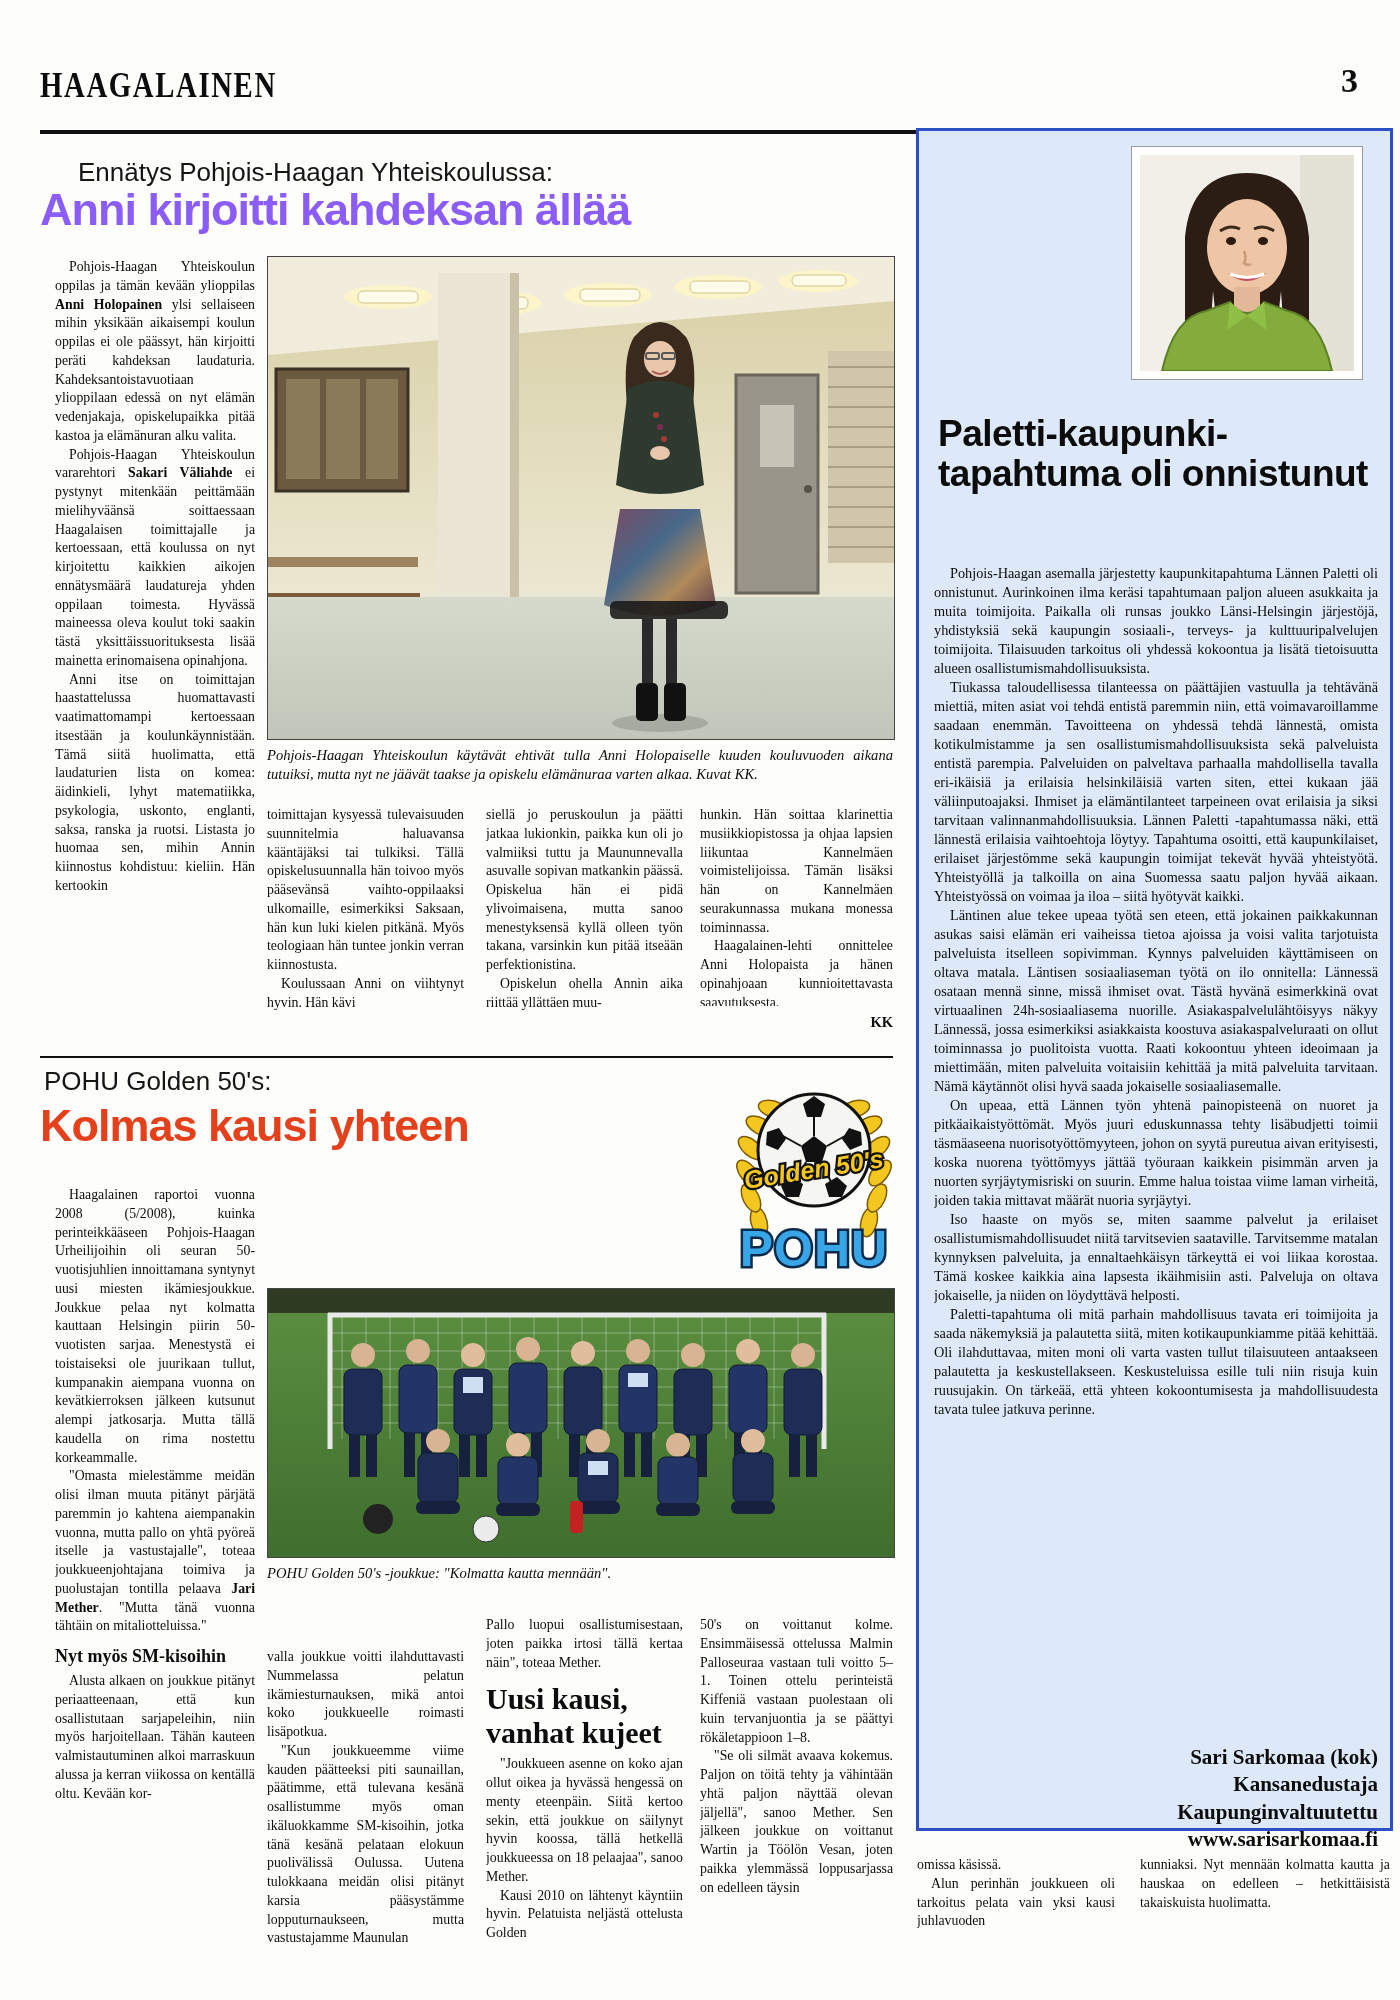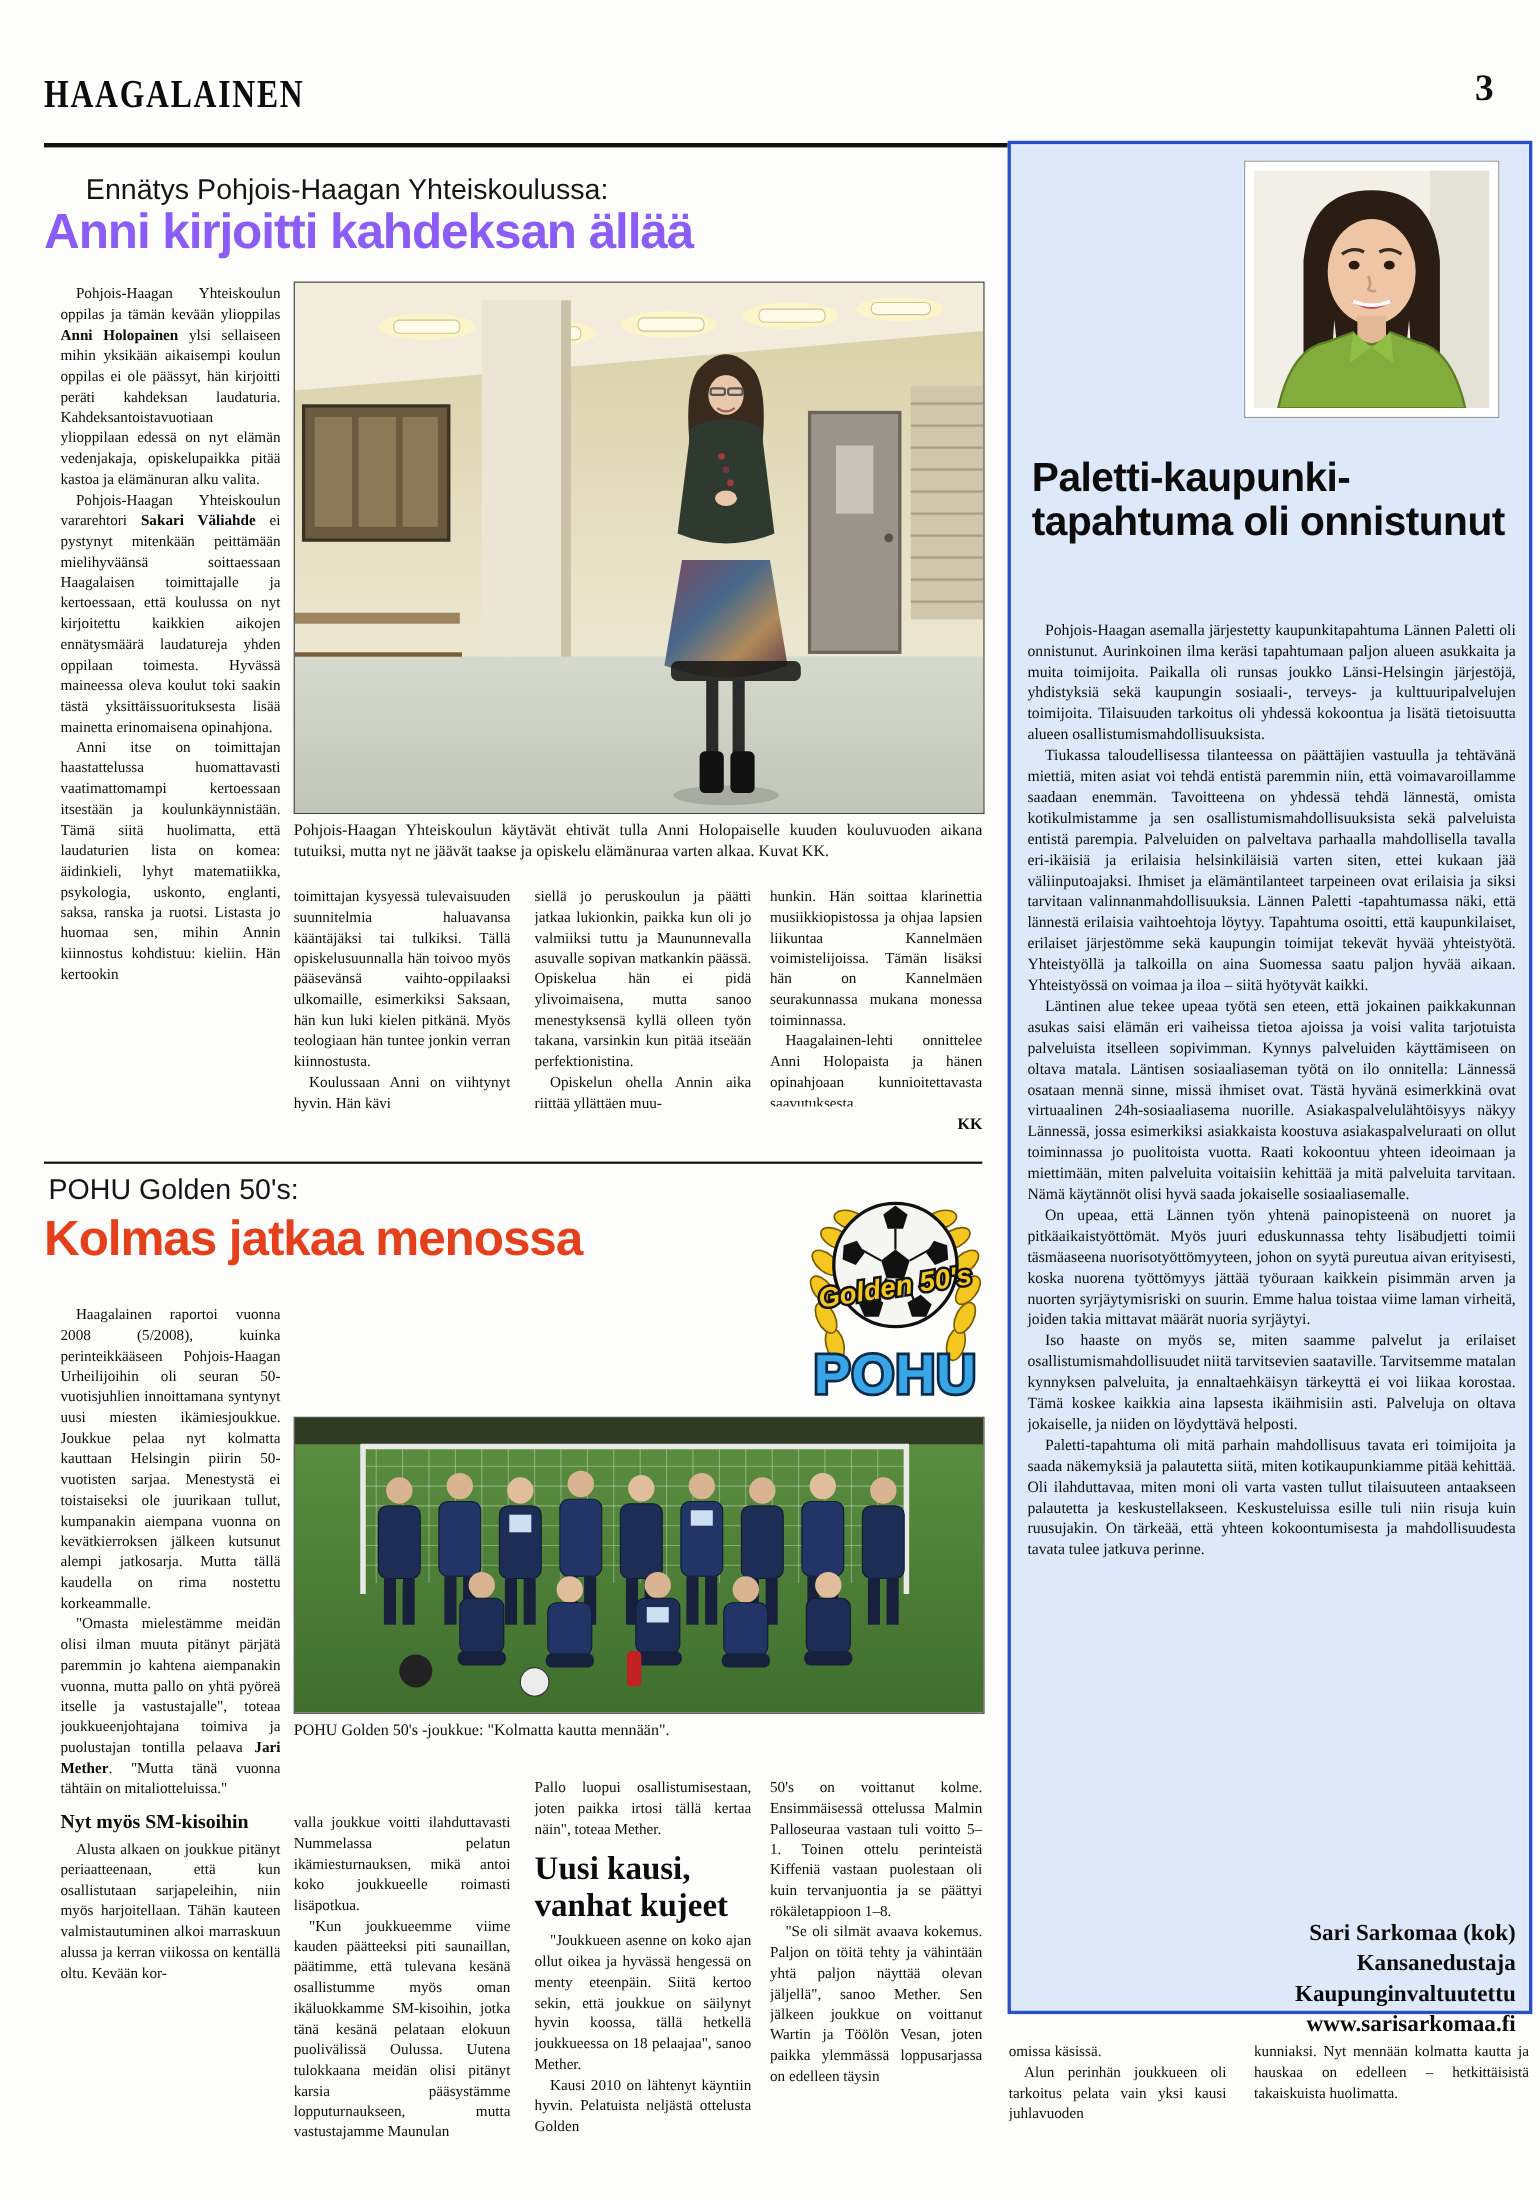--- a/index.html
+++ b/index.html
@@ -15,21 +15,21 @@
   
   .kicker{font-family:"Liberation Sans",sans-serif;font-size:26px;color:#151515;}
   .headline{font-family:"Liberation Sans",sans-serif;font-weight:bold;font-size:45px;
             letter-spacing:-1px;white-space:nowrap;}
   
   .col{font-size:13.8px;line-height:1.36;text-align:justify;overflow:hidden;hyphens:auto;}
   .col p{margin:0;text-indent:14px;}
   .col p.cont{text-indent:0;}
   .col b{font-weight:bold;}
   .subhead{font-weight:bold;font-size:18px;line-height:1.12;margin:10px 0 6px 0;text-align:left;}
-  .caption{font-size:14.6px;line-height:1.32;text-align:justify;}
+  .caption{font-style:italic;font-size:14.6px;line-height:1.32;text-align:justify;}
   .byline{font-weight:bold;font-size:14.5px;text-align:right;}
   .photo{border:1px solid #454545;overflow:hidden;background:#cfcfc6;}
   .photo svg{display:block;}
   
   .sb-box{left:916px;top:128px;width:471px;height:1697px;border:3px solid #2b4fc4;background:#dde9f8;}
   .sb-portrait{left:1131px;top:146px;width:214px;height:216px;background:#fff;padding:8px;
                border:1px solid #9a9a9a;}
   .sb-headline{left:938px;top:414px;width:436px;font-family:"Liberation Sans",sans-serif;
                font-weight:bold;font-size:37px;line-height:1.08;letter-spacing:-.5px;}
   .sb-body{left:934px;top:564px;width:444px;height:1172px;font-size:14.3px;line-height:1.33;
@@ -159,21 +159,21 @@
     </div>
   <div class="abs col" style="left:700px;top:806px;width:193px;height:200px;">
       <p class="cont">hunkin. Hän soittaa klarinettia musiikkiopistossa ja ohjaa lapsien liikuntaa Kannelmäen voimistelijoissa. Tämän lisäksi hän on Kannelmäen seurakunnassa mukana monessa toiminnassa.</p>
       <p>Haagalainen-lehti onnittelee Anni Holopaista ja hänen opinahjoaan kunnioitettavasta saavutuksesta.</p>
     </div>
   <div class="abs byline" style="left:700px;top:1014px;width:193px;">KK</div>
 
   <div class="abs rule" style="left:40px;top:1056px;width:853px;height:2px;"></div>
 
   <div class="abs kicker" style="left:44px;top:1066px;">POHU Golden 50's:</div>
-  <div class="abs headline" style="left: 40px; top: 1100px; color: rgb(229, 64, 28);">Kolmas jatkaa menossa</div>
+  <div class="abs headline" style="left: 40px; top: 1100px; color: rgb(229, 64, 28);">Kolmas kausi yhteen</div>
 
   <div class="abs" style="left:733px;top:1076px;width:162px;height:210px;">
     <svg width="162" height="210" viewBox="0 0 162 210">
       <g fill="#f3c71f" stroke="#7a5a00" stroke-width="1.5">
         <ellipse cx="26" cy="146" rx="8" ry="15" transform="rotate(-14 26 146)"></ellipse>
         <ellipse cx="18" cy="122" rx="8" ry="15" transform="rotate(-26 18 122)"></ellipse>
         <ellipse cx="15" cy="97" rx="8" ry="15" transform="rotate(-38 15 97)"></ellipse>
         <ellipse cx="18" cy="72" rx="8" ry="15" transform="rotate(-50 18 72)"></ellipse>
         <ellipse cx="27" cy="50" rx="8" ry="15" transform="rotate(-62 27 50)"></ellipse>
         <ellipse cx="40" cy="33" rx="8" ry="15" transform="rotate(-74 40 33)"></ellipse>

